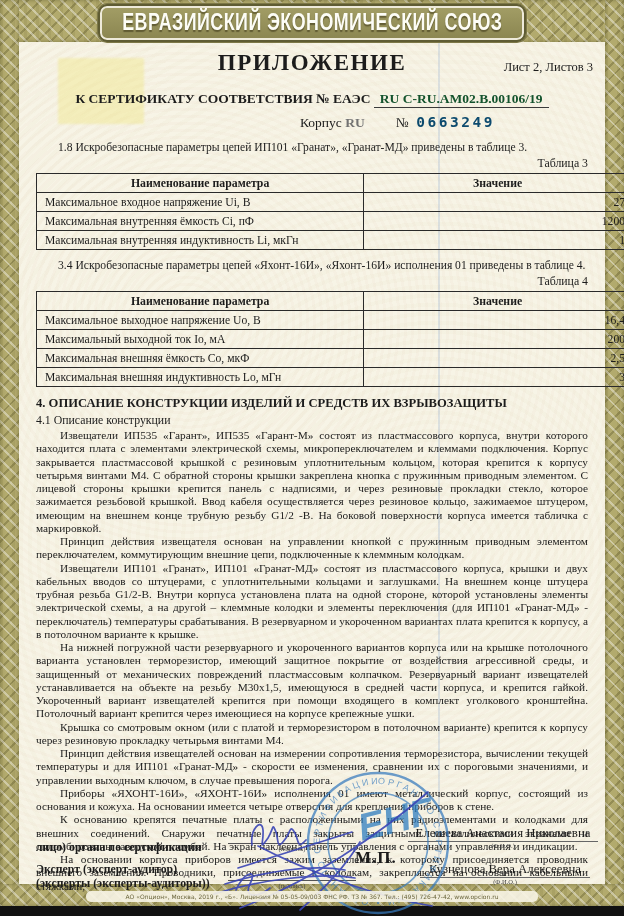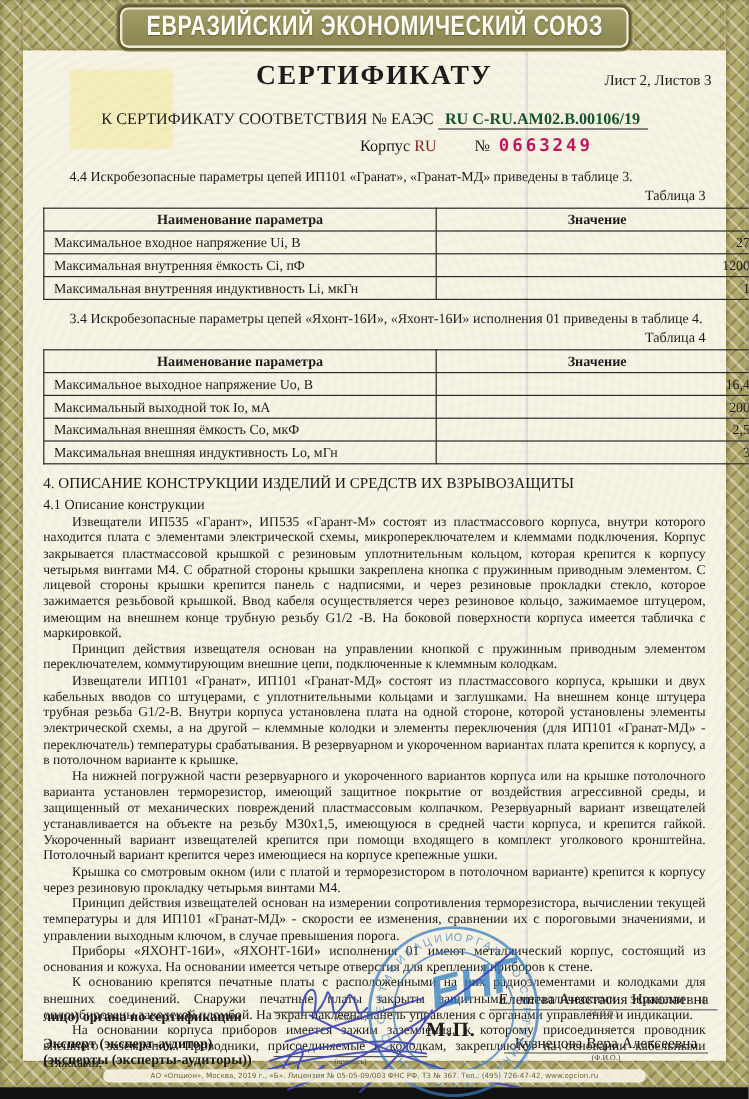--- a/index.html
+++ b/index.html
@@ -30,39 +30,39 @@
     box-shadow:inset 0 0 0 2px #eeeada, 0 0 0 1px #7d7847;
     display:flex;align-items:center;justify-content:center;}
   .badge span{font-family:"Liberation Sans",sans-serif;font-weight:700;color:#fdfdf6;
     font-size:19px;letter-spacing:.5px;white-space:nowrap;transform:scaleY(1.22) scaleX(.94);
     text-shadow:0 1px 1px rgba(70,65,30,.65);}
   
   .doc-title{position:absolute;top:50px;left:0;right:0;text-align:center;
     font-size:23px;font-weight:700;letter-spacing:1.5px;}
   .sheet-info{position:absolute;top:60px;right:31px;font-size:12.5px;}
   .cert-line{position:absolute;top:91px;left:0;right:0;text-align:center;font-size:13.5px;white-space:nowrap;}
-  .cert-line .lbl{font-weight:400;}
+  .cert-line .lbl{font-weight:700;}
   .cert-line .num{color:#14532d;border-bottom:1.2px solid #3a3a3a;padding:0 6px 1px 6px;font-weight:600;}
   .seria-line{position:absolute;top:114px;left:300px;font-size:13.5px;white-space:nowrap;}
-  .seria-line .red{color:#7f1d1d;font-weight:400;}
-  .seria-line .digits{font-family:"DejaVu Sans Mono",monospace;color:#be185d;font-weight:700;
+  .seria-line .red{color:#737373;font-weight:700;}
+  .seria-line .digits{font-family:"DejaVu Sans Mono",monospace;color:#0c4a6e;font-weight:700;
     font-size:14.5px;letter-spacing:2.5px;margin-left:4px;}
   .seria-line .no{margin-left:28px;}
   
   .flow{position:absolute;left:36px;top:141px;width:552px;}
   .para-intro{font-size:11.6px;text-indent:22px;margin:0 0 2px 0;}
   .tbl-caption{font-size:11.8px;text-align:right;margin:0 0 2px 0;}
   table{border-collapse:collapse;width:596px;margin:0 0 9px 0;}
   table,th,td{border:1.4px solid #2a2a2a;}
   th{font-size:11.8px;font-weight:700;text-align:center;padding:1px 4px;height:16px;}
   td{font-size:11.6px;padding:1px 6px;height:16px;}
   td.name{text-align:left;padding-left:8px;}
   td.val{text-align:right;}
   col.c1{width:55%;} col.c2{width:45%;}
-  .h4{font-size:12.6px;font-weight:400;margin:4px 0 2px 0;}
+  .h4{font-size:12.6px;font-weight:700;margin:4px 0 2px 0;}
   .h41{font-size:11.8px;margin:0 0 1px 0;}
   .body-text p{font-size:11.3px;line-height:13.25px;text-align:justify;text-indent:24px;margin:0;}
   
   .sig-role{position:absolute;left:36px;font-size:11.8px;font-weight:700;line-height:14px;white-space:nowrap;}
   .sig-line{position:absolute;width:128px;border-bottom:1px solid #555;}
   .sig-cap{position:absolute;font-size:6.5px;color:#444;text-align:center;width:128px;}
   .fio-wrap{position:absolute;text-align:center;}
   .fio-wrap .nm{font-size:12.8px;border-bottom:1px solid #666;padding:0 4px 0 4px;white-space:nowrap;}
   .fio-wrap .cap{font-size:6.5px;color:#444;}
   .mp{position:absolute;left:355px;top:848px;font-size:17px;font-weight:700;letter-spacing:1px;}
@@ -85,35 +85,35 @@
   <div class="strip top"></div>
   <div class="strip left"></div>
   <div class="strip right"></div>
   <div class="strip bottom"></div>
   <div class="scan-bar"></div>
 
   <div class="badge">
     <span>ЕВРАЗИЙСКИЙ ЭКОНОМИЧЕСКИЙ СОЮЗ</span>
   </div>
 
-  <div class="doc-title">СЕРТИФИКАТУ</div>
+  <div class="doc-title">ПРИЛОЖЕНИЕ</div>
   <div class="sheet-info">Лист 2, Листов 3</div>
   <div class="cert-line">
     <span class="lbl">К СЕРТИФИКАТУ СООТВЕТСТВИЯ № ЕАЭС</span>
     <span class="num">RU C-RU.AM02.B.00106/19</span>
   </div>
   <div class="seria-line">
     <span>Корпус</span>
     <span class="red">RU</span>
     <span class="no">№</span>
     <span class="digits">0663249</span>
   </div>
 
   <div class="flow">
-    <p class="para-intro">4.4 Искробезопасные параметры цепей ИП101 «Гранат», «Гранат-МД» приведены в таблице 3.</p>
+    <p class="para-intro">1.8 Искробезопасные параметры цепей ИП101 «Гранат», «Гранат-МД» приведены в таблице 3.</p>
     <div class="tbl-caption">Таблица 3</div>
 
     <table>
       <colgroup>
           <col class="c1">
           <col class="c2">
         </colgroup>
       <tbody>
           <tr>
         <th>Наименование параметра</th>

